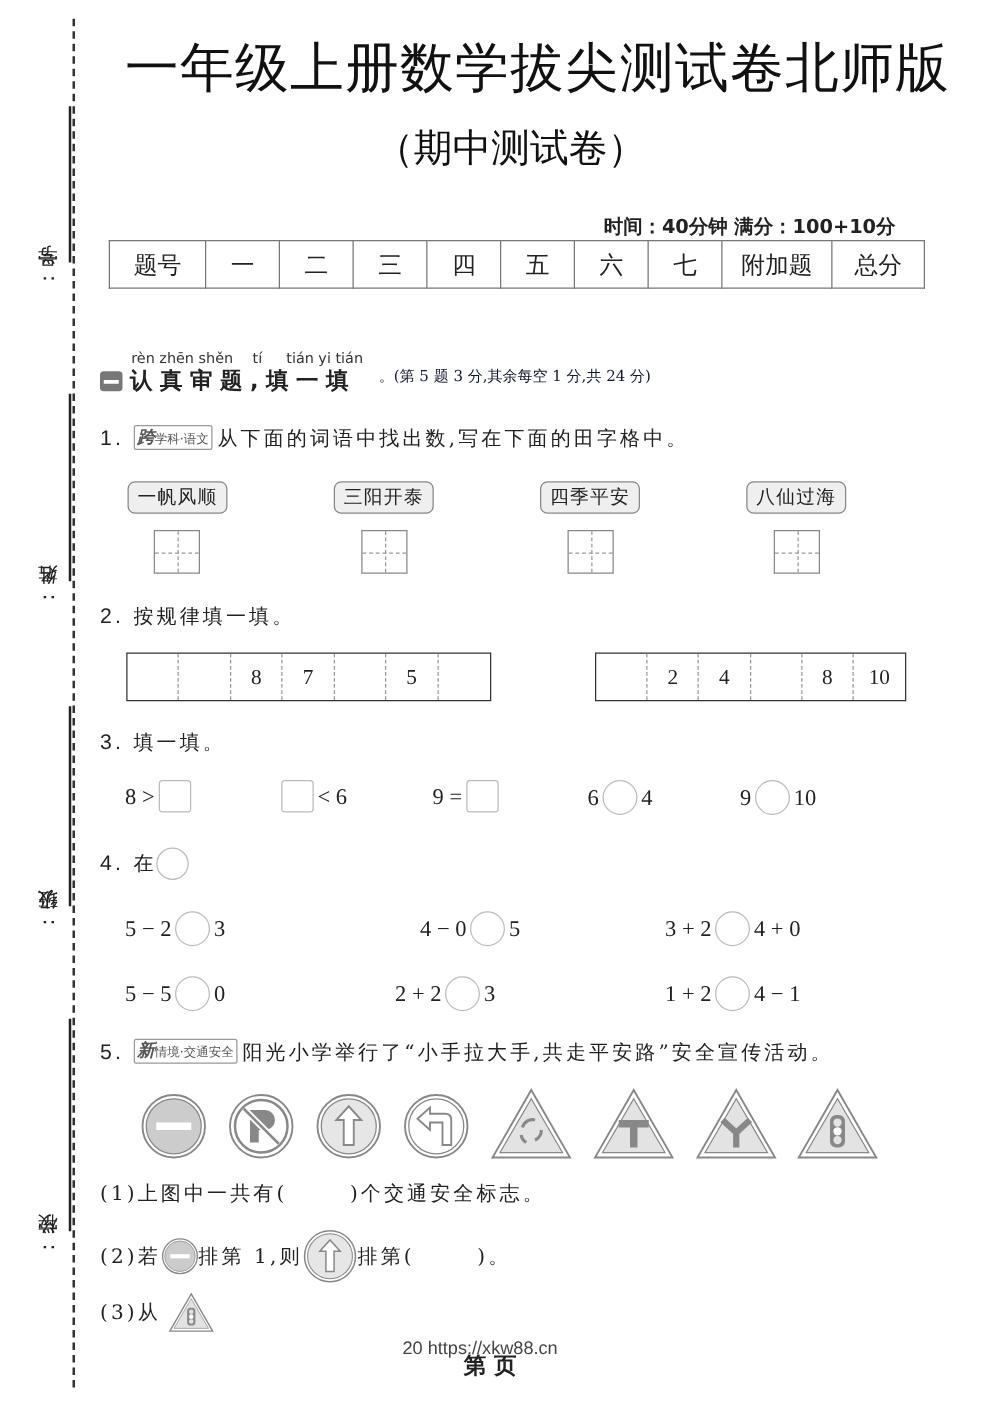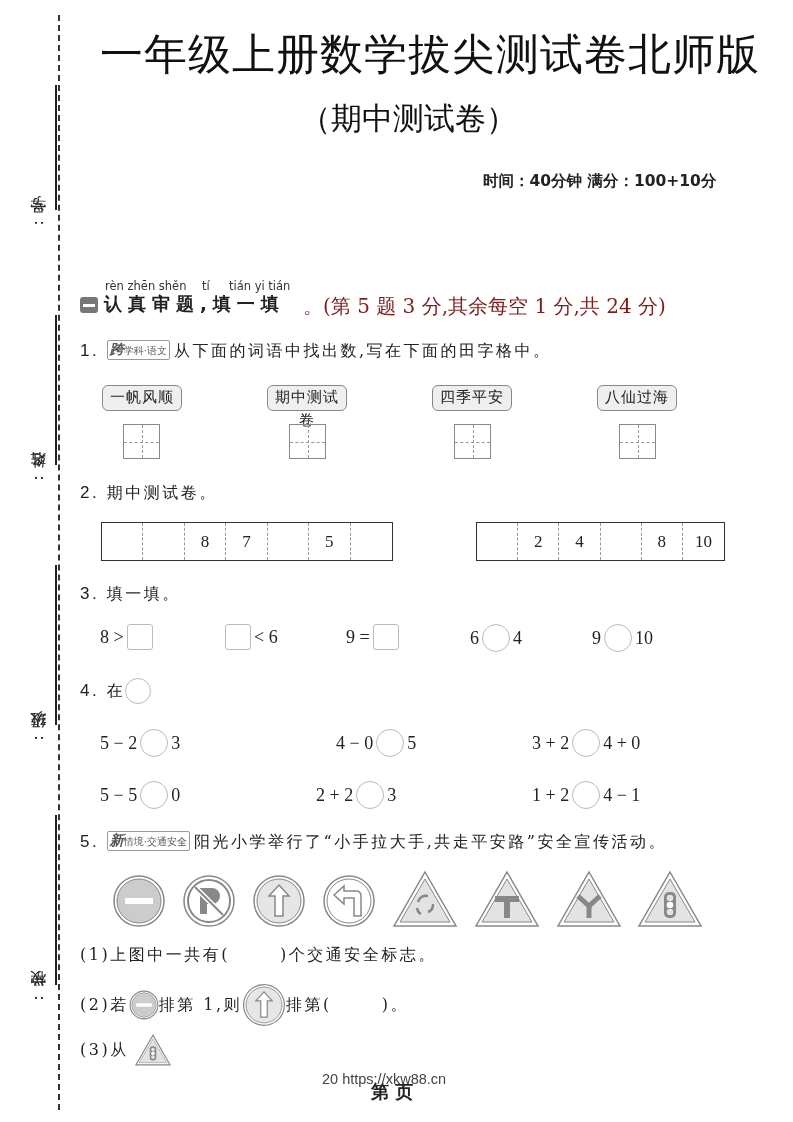--- a/index.html
+++ b/index.html
@@ -19,21 +19,21 @@
 
   .meta { left: 483px; top: 171px; font-size: 15.5px; white-space: nowrap; font-weight: bold; }
 
   table.score { position: absolute; left: 87px; top: 192px; width: 653px; border-collapse: collapse; }
   table.score td { border: 1.5px solid #777; height: 38px; text-align: center; font-size: 19px; color: #222; }
 
   .pinyin { top: 279px; font-size: 11.5px; color: #333; white-space: nowrap; }
   .sec-icon { left: 80px; top: 297px; width: 18px; height: 16px; background: #777; border-radius: 3px; }
   .sec-icon::after { content: ""; position: absolute; left: 3px; right: 3px; top: 7px; height: 2.5px; background: #fff; }
   .sec-head { left: 104px; top: 292px; font-size: 18px; font-weight: bold; white-space: nowrap; letter-spacing: 6px; }
-  .sec-note { left: 303px; top: 293px; font-size: 20px; white-space: nowrap; color: #7f1d1d; }
+  .sec-note { left: 303px; top: 293px; font-size: 12px; white-space: nowrap; color: #0f172a; }
 
   .qnum { font-size: 17px; font-family: "Liberation Sans", sans-serif; }
   .qtext { font-size: 16px; letter-spacing: 2.5px; white-space: nowrap; color: #222; text-align: right; }
   .tag { display: inline-block; font-size: 10px; border: 1px solid #999; border-radius: 2px; padding: 0 2px; margin-right: 4px; color: #555; vertical-align: 2px; letter-spacing: 0; }
   .tag b { font-style: italic; font-size: 14px; color: #555; }
 
   .idiom { top: 385px; width: 80px; height: 26px; border: 1.5px solid #888; border-radius: 6px; background: #efefef; font-size: 15px; text-align: center; line-height: 23px; letter-spacing: 1px; }
   .tian { top: 424px; width: 37px; height: 35px; border: 1.5px solid #888; }
   .tian::before { content: ""; position: absolute; left: 50%; top: 0; bottom: 0; border-left: 1px dashed #999; }
   .tian::after { content: ""; position: absolute; top: 50%; left: 0; right: 0; border-top: 1px dashed #999; }
@@ -72,46 +72,58 @@
   <div class="side-line" style="top:0;height:170px"></div>
   <div class="side-label" style="top:180px">学校:</div>
 </div>
 
 <div class="abs title">一年级上册数学拔尖测试卷北师版</div>
 <div class="abs subtitle">（期中测试卷）</div>
 <div class="abs meta">时间：40分钟  满分：100+10分</div>
 
 <table class="score">
   <tbody>
+      <tr>
+    <td style="width:77px">题号</td>
+    <td style="width:59px">一</td>
+    <td style="width:59px">二</td>
+    <td style="width:59px">三</td>
+    <td style="width:59px">四</td>
+    <td style="width:59px">五</td>
+    <td style="width:59px">六</td>
+    <td style="width:59px">七</td>
+    <td style="width:88px">附加题</td>
+    <td>总分</td>
+  </tr>
 </tbody>
   </table>
 
 <div class="abs pinyin" style="left:105px">rèn zhēn shěn</div>
 <div class="abs pinyin" style="left:202px">tí</div>
 <div class="abs pinyin" style="left:229px">tián yi tián</div>
 <div class="abs sec-icon"></div>
 <div class="abs sec-head">认真审题,填一填</div>
 <div class="abs sec-note serif">。(第 5 题 3 分,其余每空 1 分,共 24 分)</div>
 
 <div class="abs qtext serif" style="left:80px;top:340px">
   <span class="qnum">1.</span>
   <span class="tag"><b>跨</b><span>学科·语文</span></span><span>从下面的词语中找出数,写在下面的田字格中。</span>
 </div>
 <div class="abs idiom serif" style="left:102px">一帆风顺</div>
-<div class="abs idiom serif" style="left:267px">期中测试卷</div>
+<div class="abs idiom serif" style="left:267px">三阳开泰</div>
 <div class="abs idiom serif" style="left:432px">四季平安</div>
 <div class="abs idiom serif" style="left:597px">八仙过海</div>
 <div class="abs tian" style="left:123px"></div>
 <div class="abs tian" style="left:289px"></div>
 <div class="abs tian" style="left:454px"></div>
 <div class="abs tian" style="left:619px"></div>
 
 <div class="abs qtext serif" style="left:80px;top:483px">
   <span class="qnum">2.</span>
-  <span>期中测试卷。</span>
+  <span>按规律填一填。</span>
 </div>
 <div class="abs seq" style="left:101px;width:292px">
   <div class="c"></div>
   <div class="c"></div>
   <div class="c">8</div>
   <div class="c">7</div>
   <div class="c"></div>
   <div class="c">5</div>
   <div class="c"></div>
 </div>

